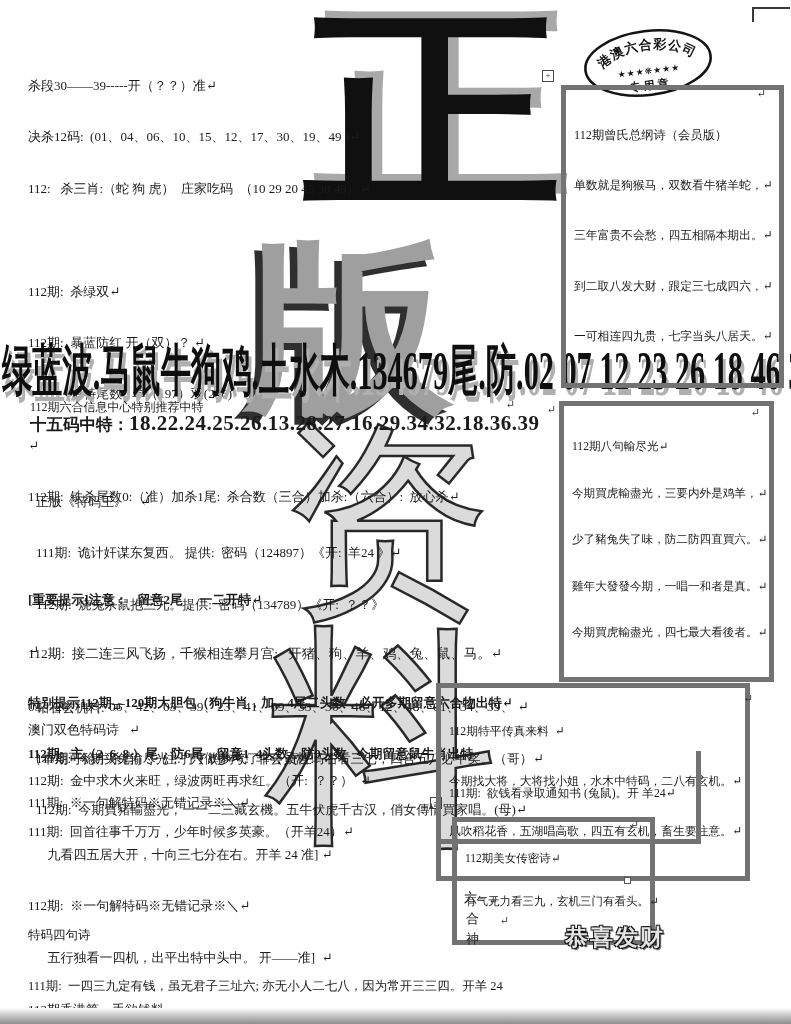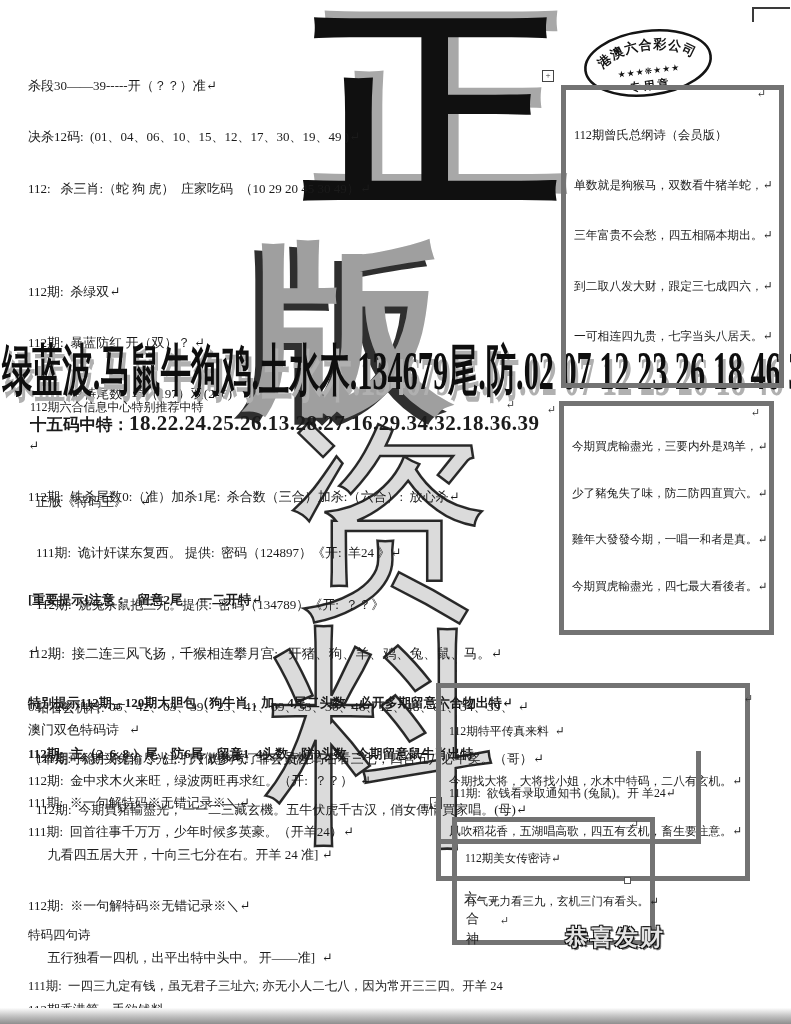--- a/index.html
+++ b/index.html
@@ -174,20 +174,21 @@
 
   <div class="wbox box-zengshi">
     <div class="line bt">112期曾氏总纲诗（会员版）</div>
     <div class="line">单数就是狗猴马，双数看牛猪羊蛇，↵</div>
     <div class="line">三年富贵不会愁，四五相隔本期出。↵</div>
     <div class="line">到二取八发大财，跟定三七成四六，↵</div>
     <div class="line">一可相连四九贵，七字当头八居天。↵</div>
   </div>
 
   <div class="wbox box-baju">
+    <div class="line">112期八句輸尽光↵</div>
     <div class="line">今期買虎輸盡光，三要内外是鸡羊，↵</div>
     <div class="line">少了豬兔失了味，防二防四直買六。↵</div>
     <div class="line">雞年大發發今期，一唱一和者是真。↵</div>
     <div class="line">今期買虎輸盡光，四七最大看後者。↵</div>
   </div>
 
   <div class="wbox box-teping">
     <div class="line">112期特平传真来料  ↵</div>
     <div class="line">今期找大将，大将找小姐，水木中特码，二八有玄机。↵</div>
     <div class="line">风吹稻花香，五湖唱高歌，四五有玄机，畜生要注意。↵</div>

